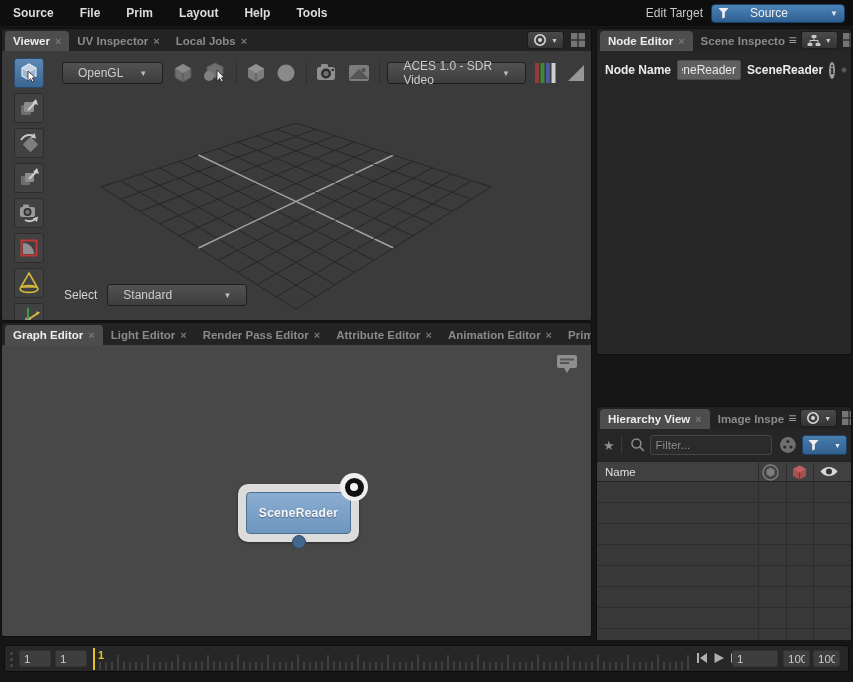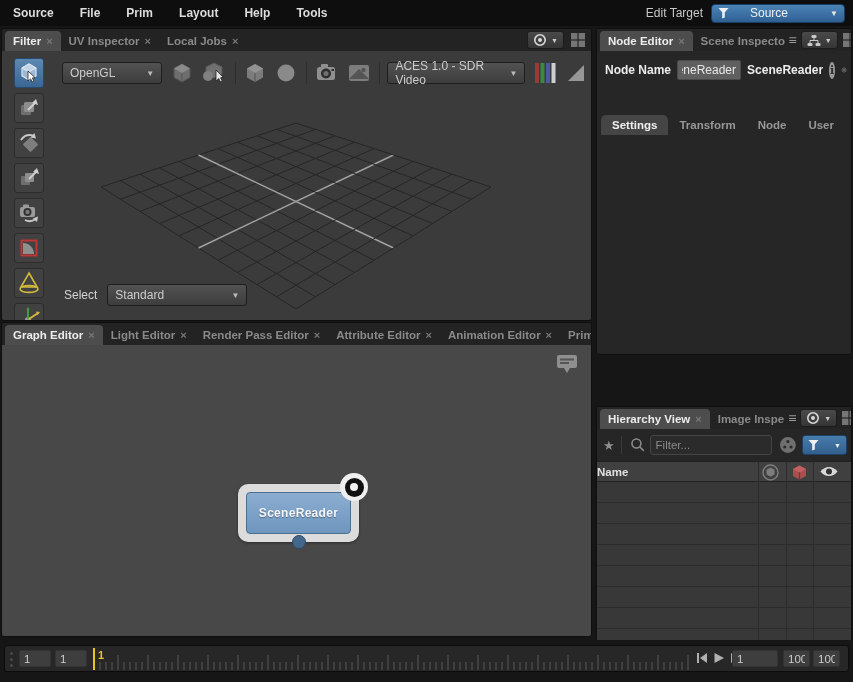--- a/index.html
+++ b/index.html
@@ -27,21 +27,21 @@
   .content { position:absolute; left:0; right:0; top:22px; bottom:0; }
 
   
   #viewer { left:1px; top:28px; width:591px; height:293px; }
   #viewer .content { background:#3b3b3b; }
   .gridsvg { position:absolute; left:0; top:0; }
   .vtoolbar { position:absolute; left:12px; top:7px; width:30px; display:flex; flex-direction:column; gap:5px; }
   .tool-btn { width:30px; height:30px; background:#414141; border:1px solid #2c2c2c; border-radius:3px; display:flex; align-items:center; justify-content:center; }
   .tool-btn.selected { background:linear-gradient(#5d88b2,#3a6694); border-color:#274a6e; }
   .htoolbar { position:absolute; left:60px; top:7px; right:4px; height:30px; display:flex; align-items:center; gap:8px; }
-  .dd { height:22px; background:linear-gradient(#525252,#3d3d3d); border:1px solid #1e1e1e; border-radius:3px; color:#cccccc; font-size:12px; display:flex; align-items:center; padding:0 7px; }
+  .dd { height:22px; background:linear-gradient(#525252,#3d3d3d); border:1px solid #1e1e1e; border-radius:3px; color:#cccccc; font-size:12px; display:flex; align-items:center; padding:0 15px; }
   .dd .chev { margin-left:auto; font-size:8px; color:#bbb; }
   .dd.w-opengl { width:112px; }
   .dd.w-aces { width:155px; }
   .dd.w-std { width:140px; }
   .icon-btn { width:26px; height:26px; display:flex; align-items:center; justify-content:center; }
   .tsep { width:1px; height:22px; background:#2e2e2e; }
   .select-row { position:absolute; left:62px; bottom:14px; display:flex; align-items:center; gap:10px; }
   .select-label { color:#d5d5d5; font-size:12px;text-align:right; }
 
   
@@ -79,21 +79,21 @@
   .filter-row { position:absolute; left:6px; top:5px; right:4px; height:22px; display:flex; align-items:center; }
   .star { color:#8f8f8f; font-size:13px; width:18px; }
   .fsep { width:1px; height:18px; background:#3a3a3a; margin-right:8px; }
   .filter-input { width:122px; height:20px; background:#2b2b2b; border:1px solid #454545; border-radius:3px; color:#9a9a9a; font-size:11.5px; padding:0 5px; margin-left:4px; font-family:"Liberation Sans", sans-serif; }
   .filter-input::placeholder { color:#8b8b8b; }
   .dots-btn { margin-left:7px; }
   .dd-blue-sm { margin-left:6px; width:45px; height:20px; background:linear-gradient(#477cab,#32608e); border:1px solid #1d4166; border-radius:3px; display:flex; align-items:center; justify-content:space-between; padding:0 5px; }
   .dd-blue-sm .chev { font-size:7px; color:#eee; }
   .hv-table { position:absolute; left:0; right:0; top:32px; bottom:0; overflow:hidden; }
   .hv-header { height:21px; background:#404040; border-top:1px solid #222; border-bottom:1px solid #222; display:flex; align-items:center; position:relative; }
-  .hv-name { color:#e0e0e0; font-size:11.5px; font-weight:bold; }
+  .hv-name { color:#e0e0e0; font-size:11.5px; font-weight:normal; padding-left:8px; }
   .hv-row { height:21px; background:#383838; border-bottom:1px solid #2c2c2c; }
   .hv-vline { position:absolute; top:0; bottom:0; width:1px; background:#2c2c2c; }
   .hv-hicon { position:absolute; top:2px; }
 
   
   .timeline { position:absolute; left:0; top:640px; width:853px; height:42px; background:#161616; }
   .tl-bar { position:absolute; left:4px; right:4px; top:5px; height:27px; background:#272727; border:1px solid #0c0c0c; border-radius:3px; }
   .tl-grip { position:absolute; left:5px; top:6px; display:flex; flex-direction:column; gap:3px; }
   .tl-grip i { width:3px; height:3px; background:#4a4a4a; border-radius:50%; }
   .tl-field { position:absolute; top:4px; height:17px; background:#3e3e3e; border:1px solid #333; border-radius:2px; color:#cccccc; font-size:11.5px; padding:0 4px; font-family:"Liberation Sans", sans-serif; }
@@ -122,21 +122,21 @@
           </svg>
         <span>Source</span>
         <span class="chev">▼</span>
       </div>
     </div>
   </div>
 
   <div class="panel" id="viewer">
     <div class="tabstrip">
       <div class="tab active">
-        <span>Filter</span>
+        <span>Viewer</span>
         <span class="x">×</span>
       </div>
       <div class="tab">
         <span>UV Inspector</span>
         <span class="x">×</span>
       </div>
       <div class="tab">
         <span>Local Jobs</span>
         <span class="x">×</span>
       </div>
@@ -415,26 +415,20 @@
               <path d="M9 1.2 V4"></path>
               <path d="M9 14 V16.8"></path>
               <path d="M1.2 9 H4"></path>
               <path d="M14 9 H16.8"></path>
               <path d="M3.5 3.5 L5.4 5.4"></path>
               <path d="M12.6 12.6 L14.5 14.5"></path>
               <path d="M14.5 3.5 L12.6 5.4"></path>
               <path d="M5.4 12.6 L3.5 14.5"></path>
             </g>
           </svg>
-      </div>
-      <div class="param-tabs">
-        <div class="ptab active">Settings</div>
-        <div class="ptab">Transform</div>
-        <div class="ptab">Node</div>
-        <div class="ptab">User</div>
       </div>
     </div>
   </div>
 
   <div class="panel" id="hierarchy">
     <div class="tabstrip">
       <div class="tab active">
         <span>Hierarchy View</span>
         <span class="x">×</span>
       </div>

